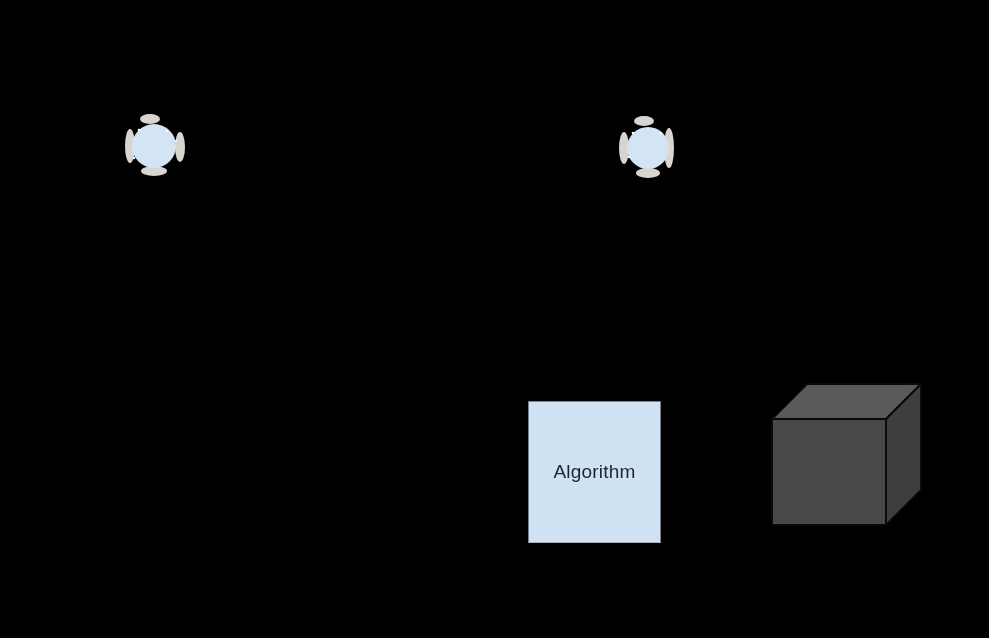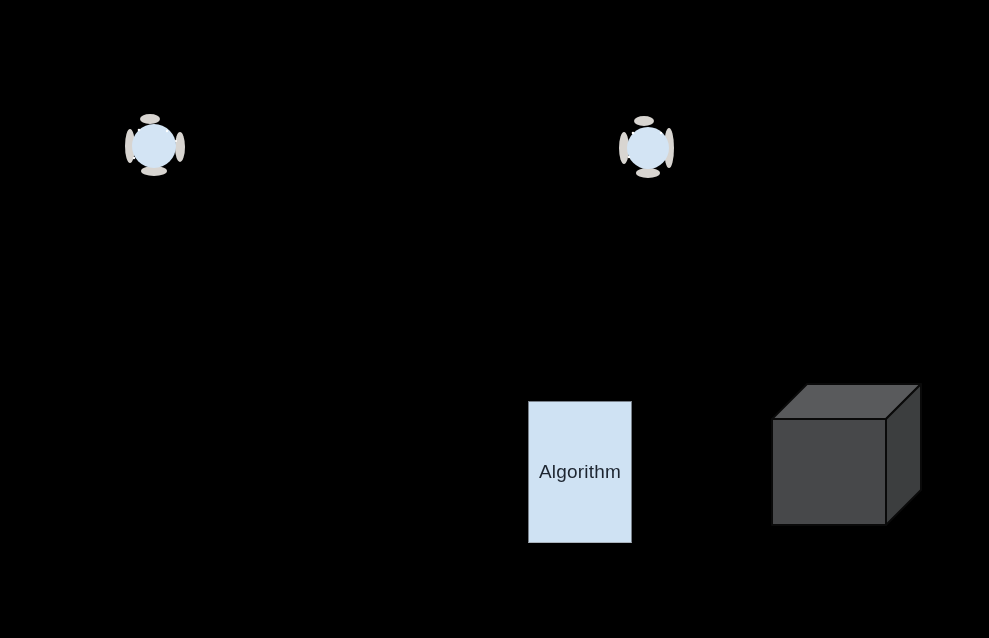--- a/index.html
+++ b/index.html
@@ -15,21 +15,21 @@
   }
   #shapes-layer {
     position: absolute;
     left: 0;
     top: 0;
   }
   #algorithm-box {
     position: absolute;
     left: 528px;
     top: 401px;
-    width: 104px;
+    width: 133px;
     height: 142px;
     box-sizing: border-box;
     border: 1px solid #79818a;
     border-bottom-color: #aab3bc;
     display: flex;
     align-items: center;
     justify-content: center;
   }
   #algorithm-box .label {
     font-size: 19px;

